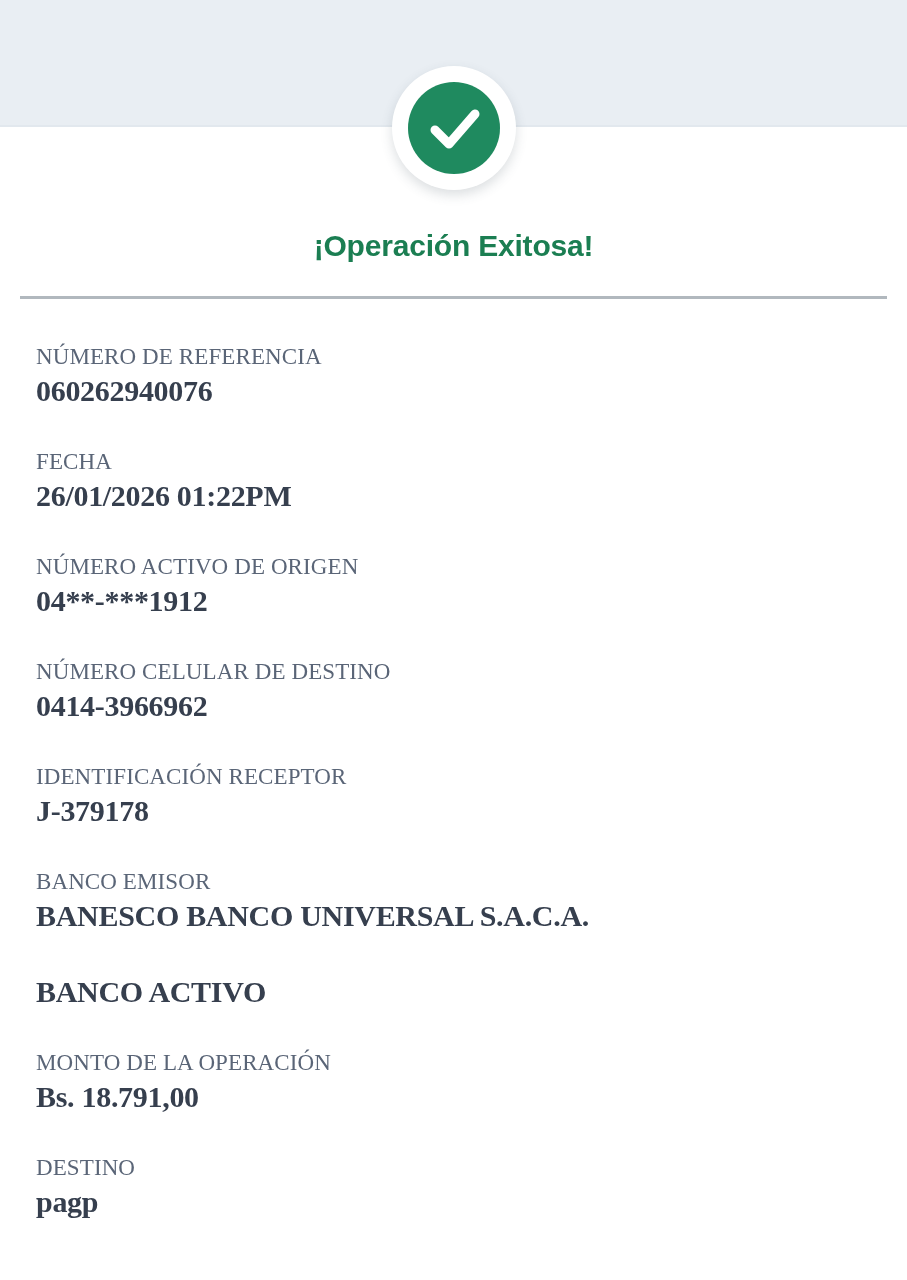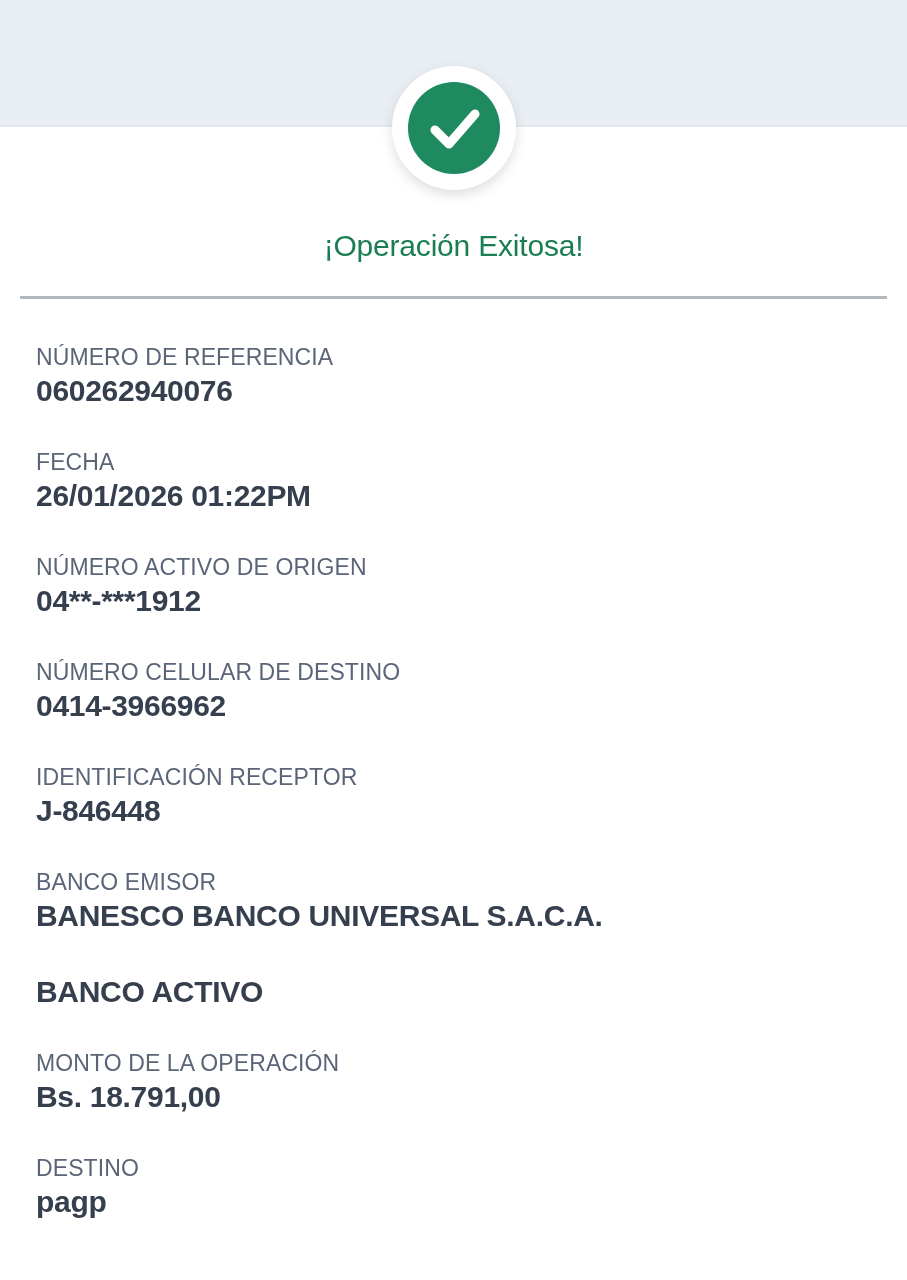--- a/index.html
+++ b/index.html
@@ -43,33 +43,33 @@
     display: flex;
     align-items: center;
     justify-content: center;
   }
   .icon-circle svg { width: 92px; height: 92px; display: block; }
   .title {
     padding-top: 103px;
     text-align: center;
     font-size: 30px;
     line-height: 32px;
-    font-weight: normal;
+    font-weight: bold;
     color: #1b7e52;
     letter-spacing: -0.2px;
   }
   .divider {
     border: none;
     border-top: 3px solid #b1b8be;
     margin: 34px 20px 0 20px;
   }
   .fields {
     padding: 44px 36px 0 36px;
   }
-  .field { margin-bottom: 38px; }
+  .field { margin-bottom: 38px; font-family: Liberation Serif, serif; }
   .field-label {
     font-size: 23px;
     line-height: 28px;
     color: #5a6577;
     letter-spacing: 0.1px;
   }
   .field-value {
     font-size: 30px;
     line-height: 38px;
     font-weight: bold;
@@ -114,21 +114,21 @@
       <div class="field-value">04**-***1912</div>
     </div>
 
     <div class="field">
       <div class="field-label">NÚMERO CELULAR DE DESTINO</div>
       <div class="field-value">0414-3966962</div>
     </div>
 
     <div class="field">
       <div class="field-label">IDENTIFICACIÓN RECEPTOR</div>
-      <div class="field-value">J-846448</div>
+      <div class="field-value">J-379178</div>
     </div>
 
     <div class="field">
       <div class="field-label">BANCO EMISOR</div>
       <div class="field-value">BANESCO BANCO UNIVERSAL S.A.C.A.</div>
     </div>
 
     <div class="field">
       <div class="field-value">BANCO ACTIVO</div>
     </div>

